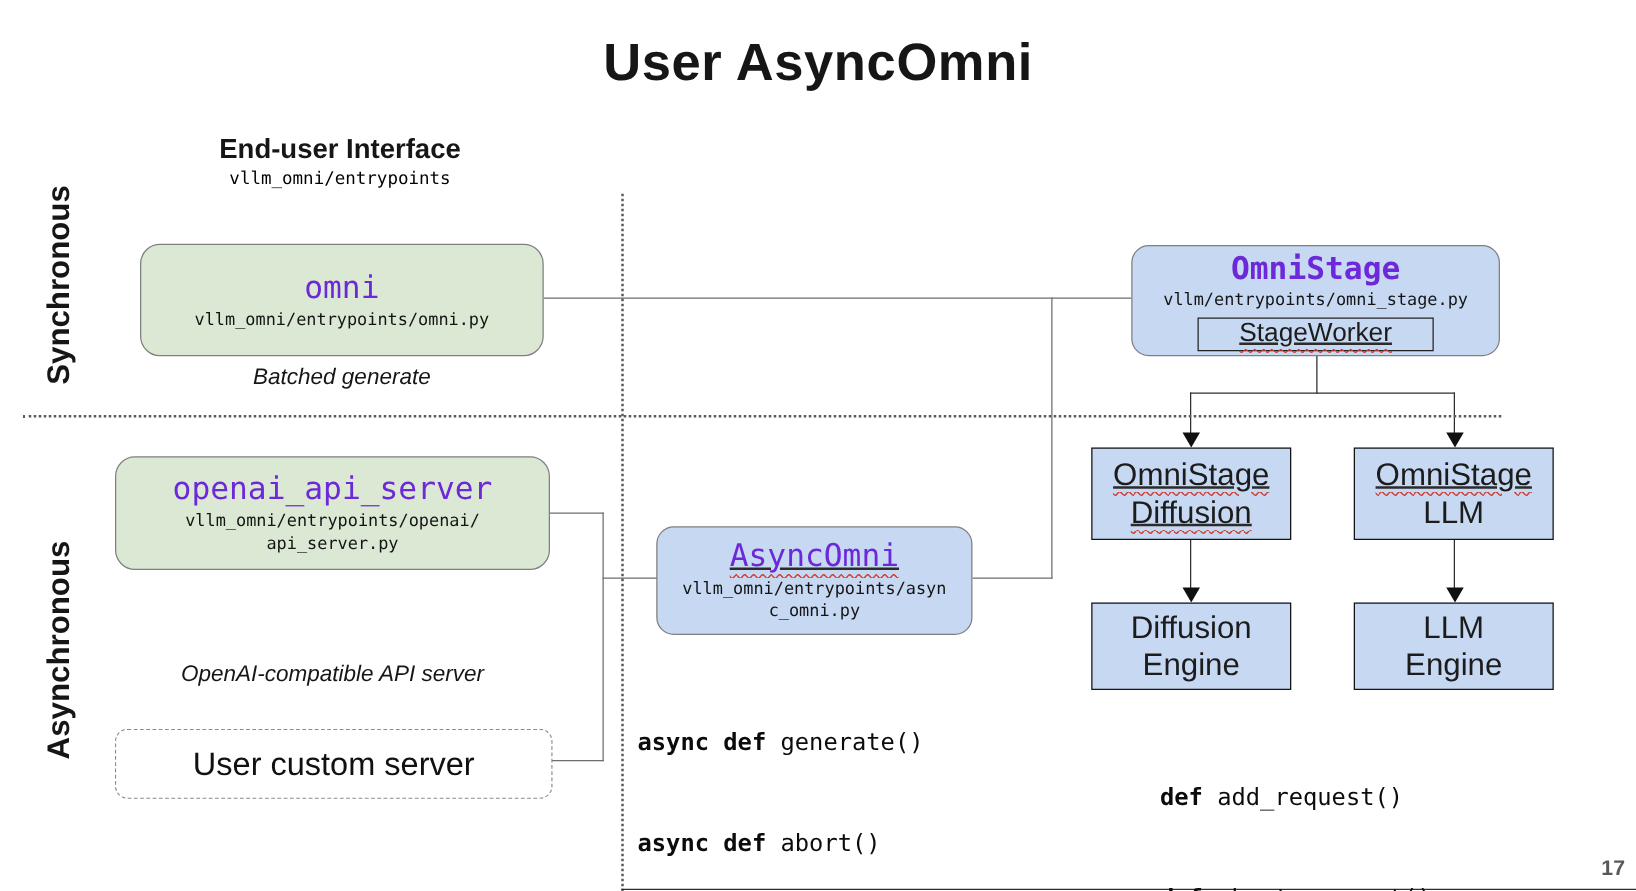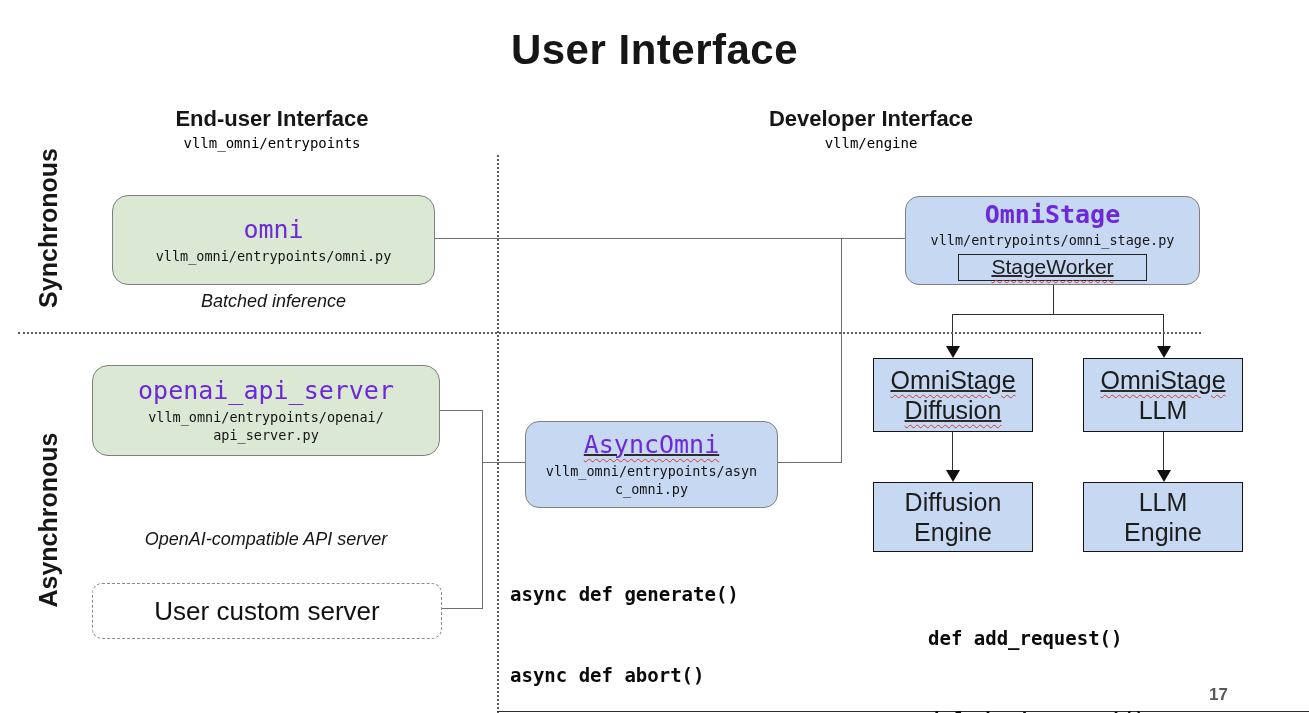--- a/index.html
+++ b/index.html
@@ -29,21 +29,21 @@
   .rectbox{border:1.6px solid #141414;background:#c7d8f2;display:flex;flex-direction:column;align-items:center;justify-content:center;
     font-size:25px;line-height:1.22;color:#1c1c1c;box-sizing:border-box;}
   .innerbox{border:1.3px solid #222;box-sizing:border-box;display:flex;align-items:center;justify-content:center;
     font-size:21px;color:#1c1c1c;margin-top:4px;}
 
   .caption{font-style:italic;font-size:18px;color:#161616;}
 
   
   .code{font-family:"DejaVu Sans Mono",monospace;font-size:19px;line-height:27px;color:#0b0b0b;white-space:pre;}
   .code .kw{font-weight:bold;}
-  .code span{white-space:pre;font-weight:bold;}
+  .code span{white-space:pre;}
 
   
   .u-solid{text-decoration:underline;text-decoration-color:#2b2b2b;text-decoration-thickness:1.8px;}
   .u-wavy{text-decoration:underline wavy #d23a2e;text-decoration-thickness:1px;text-underline-offset:5px;}
 
   
   .hline{border-top:1.5px solid #6e6e6e;height:0;}
   .vline{border-left:1.5px solid #6e6e6e;width:0;}
   .hline-dark{border-top:1.6px solid #2e2e2e;height:0;}
   .vline-dark{border-left:1.6px solid #2e2e2e;width:0;}
@@ -74,40 +74,36 @@
   <div class="abs arrowhead" style="left:1157px;top:346px;"></div>
   <div class="abs vline-dark" style="left:952px;top:432px;height:39px;"></div>
   <div class="abs arrowhead" style="left:946px;top:470px;"></div>
   <div class="abs vline-dark" style="left:1163px;top:432px;height:39px;"></div>
   <div class="abs arrowhead" style="left:1157px;top:470px;"></div>
 
   <div class="abs hdots" style="left:18px;top:332px;width:1183px;"></div>
   <div class="abs vdots" style="left:497px;top:155px;height:558px;"></div>
   <div class="abs hline-dark" style="left:497px;top:711px;width:812px;"></div>
 
-  <div class="abs slide-title">User Interface</div>
+  <div class="abs slide-title">User AsyncOmni</div>
 
   <div class="abs center" style="left:72px;top:106px;width:400px;">
     <div class="col-title">End-user Interface</div>
     <div class="col-sub mono">vllm_omni/entrypoints</div>
   </div>
 
-  <div class="abs center" style="left:671px;top:106px;width:400px;">
-    <div class="col-title">Developer Interface</div>
-    <div class="col-sub mono">vllm/engine</div>
-  </div>
 
   <div class="abs side-label" style="left:48px;top:228px;">Synchronous</div>
   <div class="abs side-label" style="left:48px;top:520px;">Asynchronous</div>
 
   <div class="abs roundbox greenfill" style="left:112px;top:195px;width:323px;height:90px;">
     <div class="box-title-mono">omni</div>
     <div class="box-path">vllm_omni/entrypoints/omni.py</div>
   </div>
-  <div class="abs caption center" style="left:112px;top:291px;width:323px;">Batched inference</div>
+  <div class="abs caption center" style="left:112px;top:291px;width:323px;">Batched generate</div>
 
   <div class="abs roundbox greenfill" style="left:92px;top:365px;width:348px;height:91px;">
     <div class="box-title-mono">openai_api_server</div>
     <div class="box-path">vllm_omni/entrypoints/openai/
 api_server.py</div>
   </div>
   <div class="abs caption center" style="left:92px;top:529px;width:348px;">OpenAI-compatible API server</div>
 
   <div class="abs dashedbox" style="left:92px;top:583px;width:348px;height:54px;">
     <span>User custom server</span>
@@ -149,15 +145,15 @@
     <span>LLM</span>
     <span>Engine</span>
   </div>
 
   <div class="abs code" style="left:928px;top:571px;">
     <div><span class="kw">def</span><span> add_request()</span></div>
     <div><span class="kw">def</span><span> abort_request()</span></div>
     
   </div>
 
-  <div class="abs pagenum" style="left:1180px;top:685px;width:48px;text-align:right;">17</div>
+  <div class="abs pagenum" style="left:1252px;top:685px;width:48px;text-align:right;">17</div>
 
 </div>
 
 </body></html>

